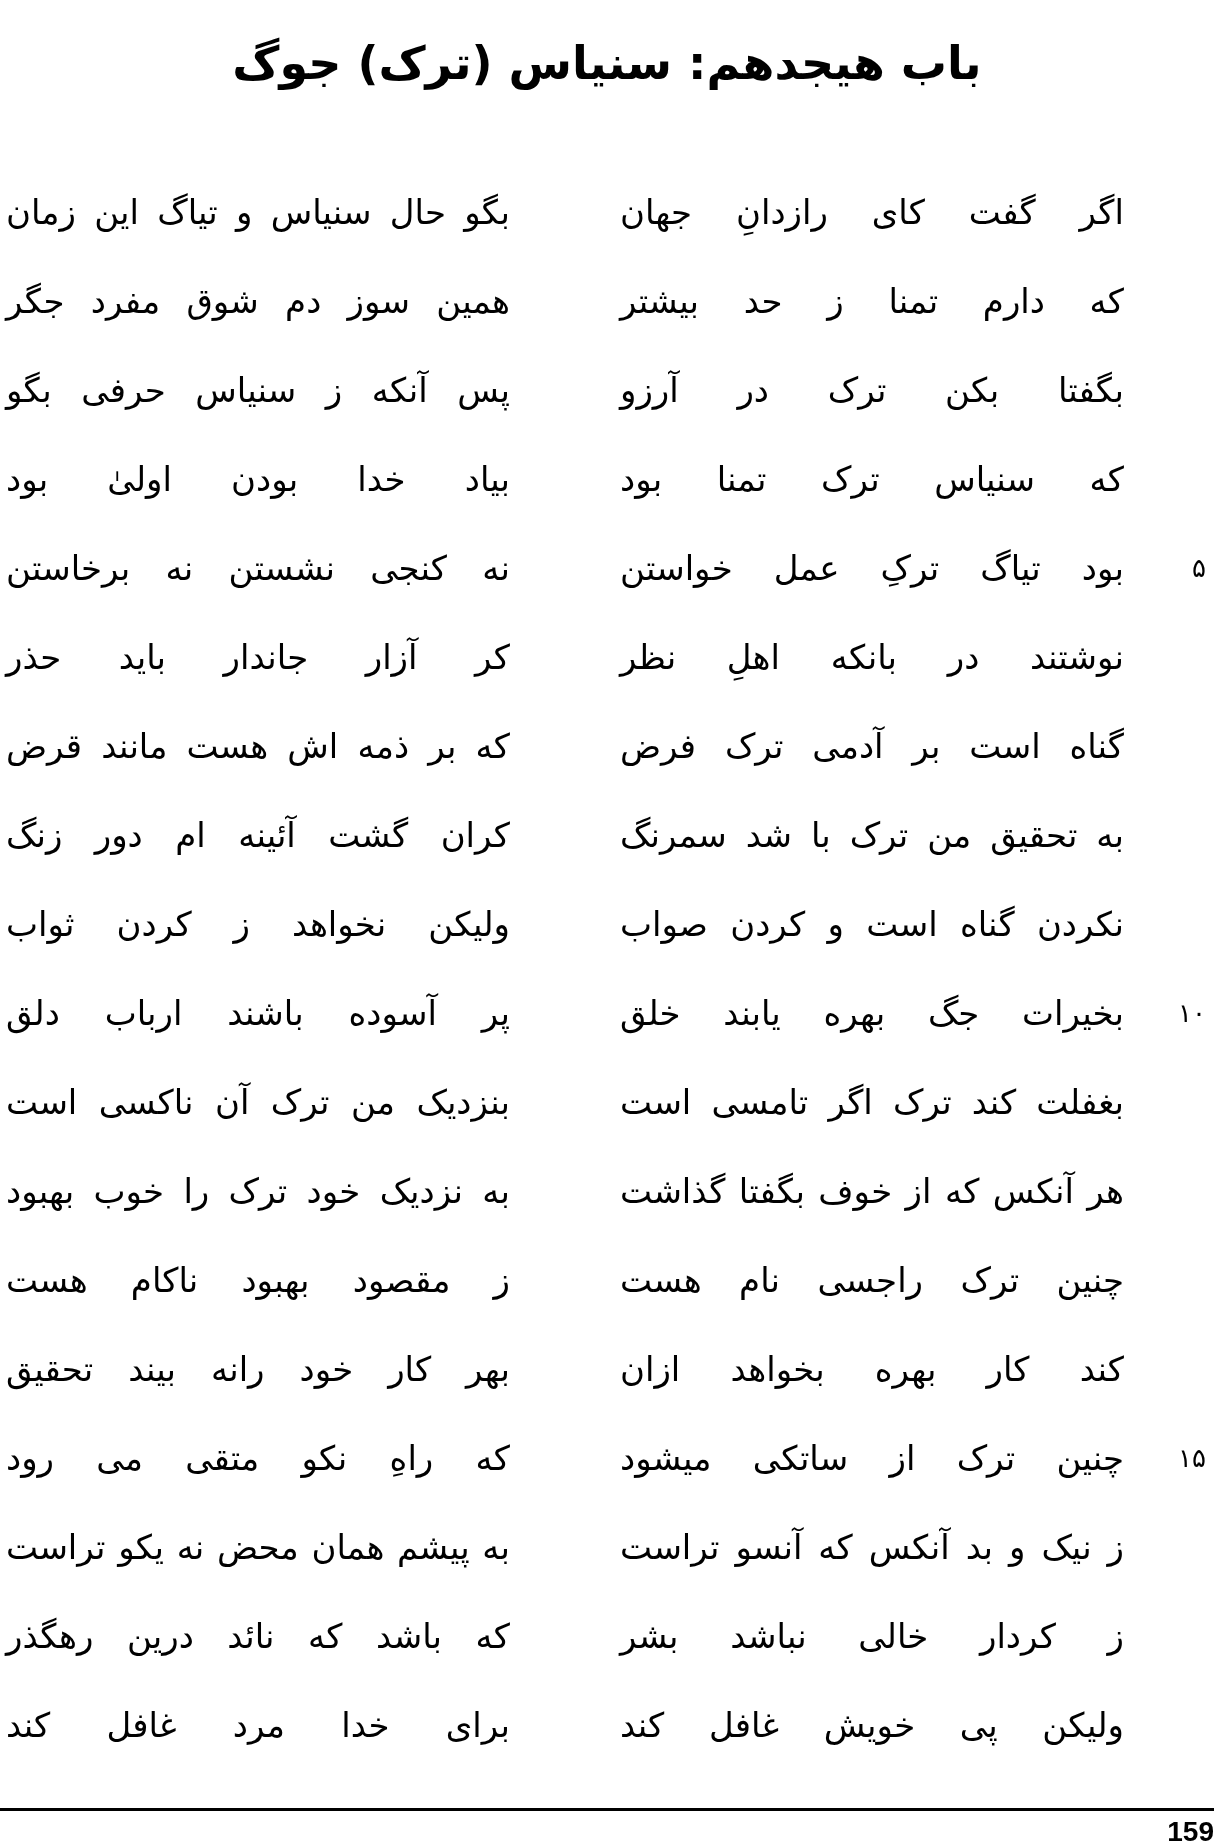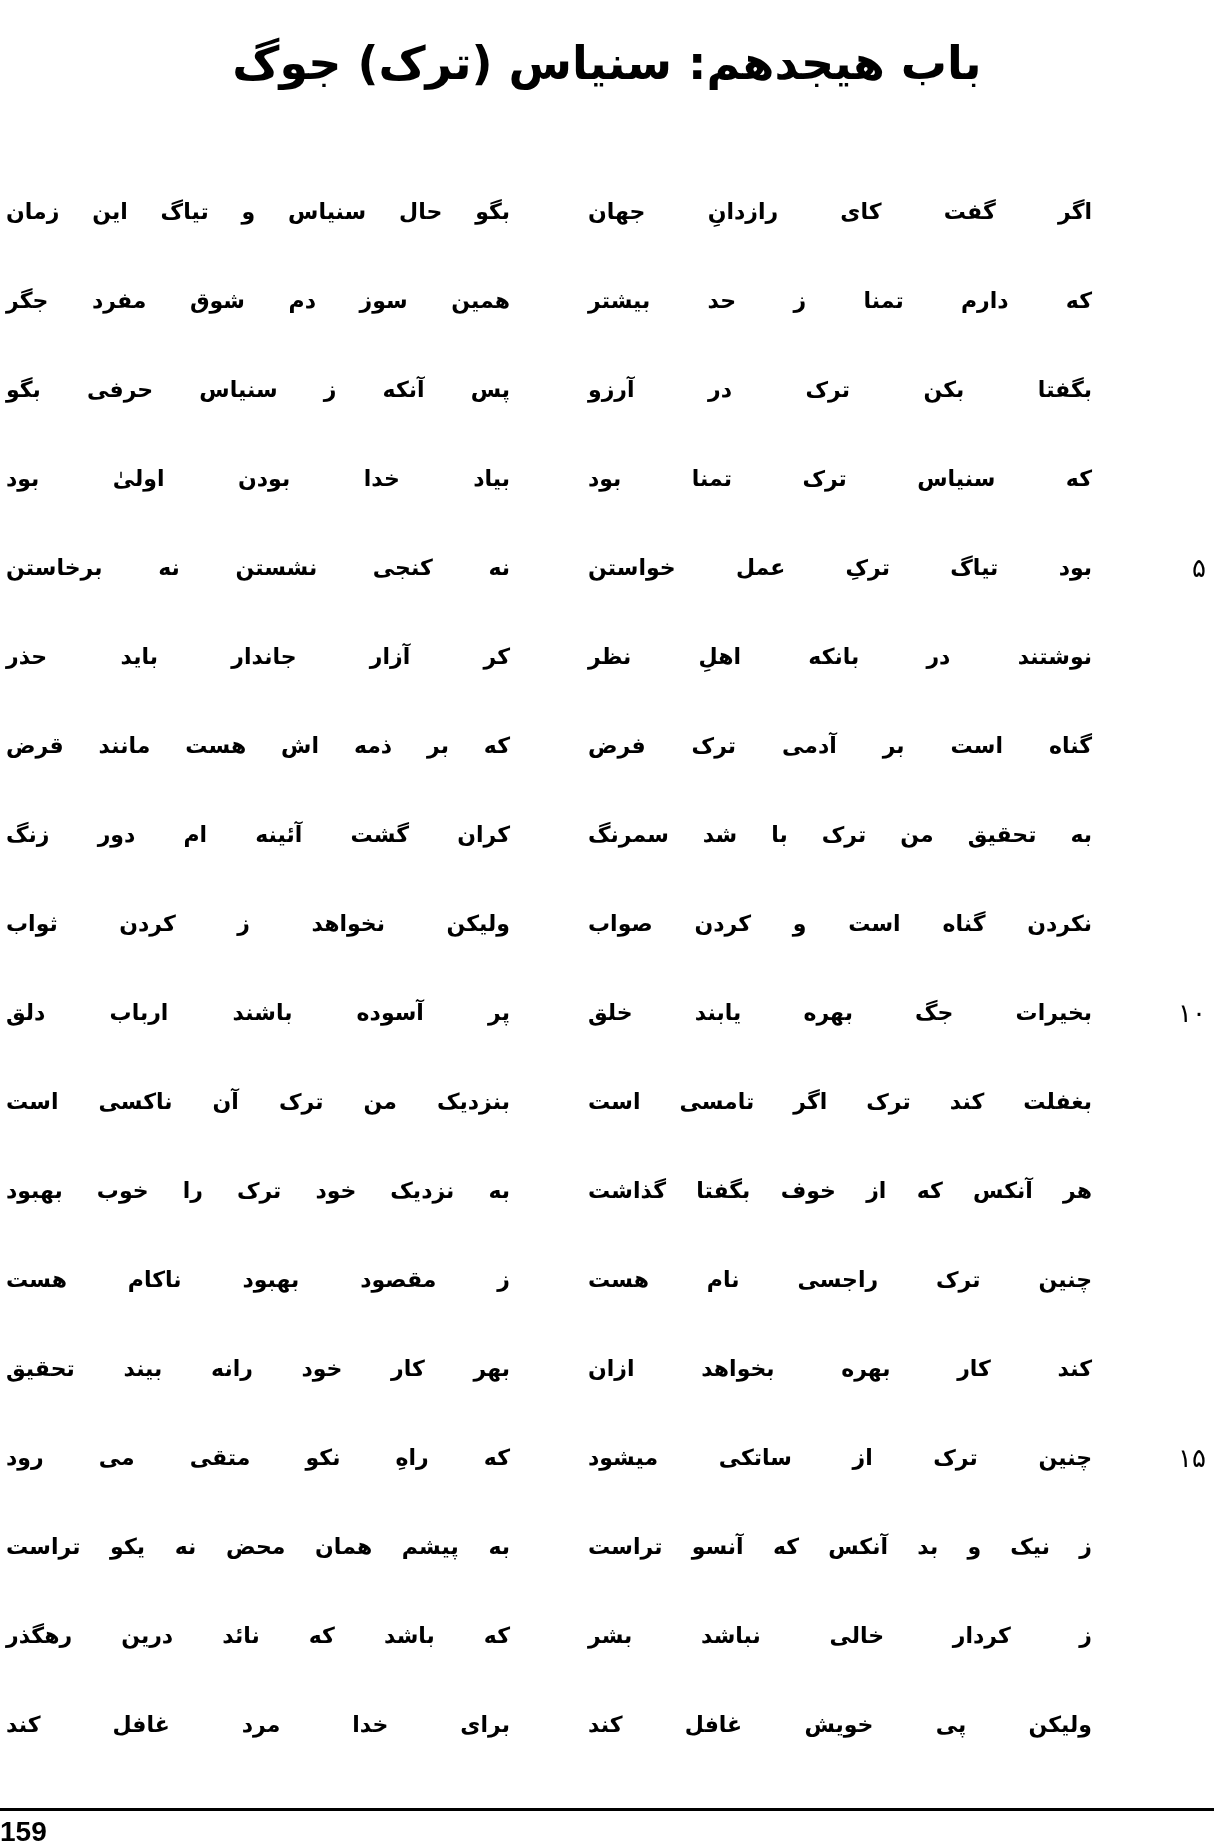--- a/index.html
+++ b/index.html
@@ -38,29 +38,28 @@
       position: absolute;
       left: 0;
       width: 1214px;
       height: 60px;
     }
     .hemistich {
       position: absolute;
       top: 0;
       direction: rtl;
       font-family: "DejaVu Sans", sans-serif;
-      font-size: 22px;
+      font-size: 34px;
       line-height: 60px;
       white-space: nowrap;
       text-align: justify;
       text-align-last: justify;
-      font-weight: bold;
     }
     .hemistich.first {
-      left: 588px;
+      left: 620px;
       width: 504px;
     }
     .hemistich.second {
       left: 6px;
       width: 504px;
     }
     .verse-number {
       position: absolute;
       top: 0;
       right: 8px;
@@ -77,21 +76,21 @@
       top: 1808px;
       width: 1214px;
       height: 3px;
       background: #000000;
     }
     .page-number {
       position: absolute;
       top: 1816px;
       left: 0;
       width: 1214px;
-      text-align: left;
+      text-align: right;
       font-family: "Liberation Sans", sans-serif;
       font-weight: bold;
       font-size: 28px;
       line-height: 32px;
     }
   </style>
 </head>
 <body>
 
 <h1 class="page-title">باب هیجدهم: سنیاس (ترک) جوگ</h1>

